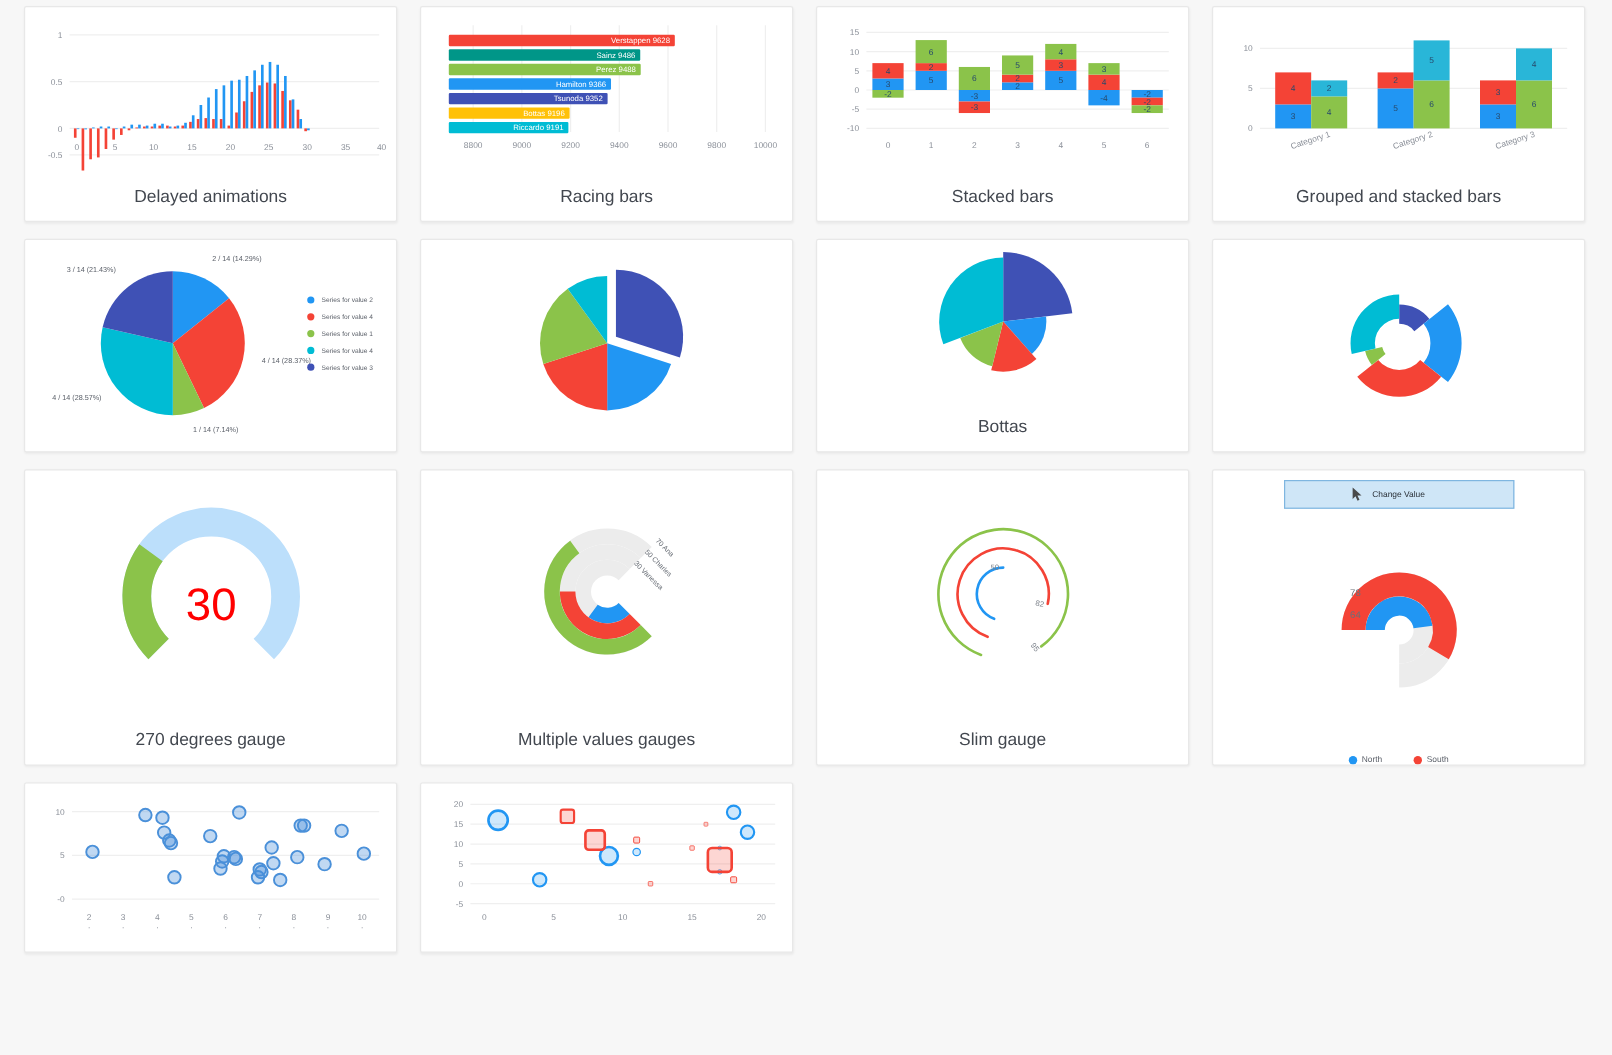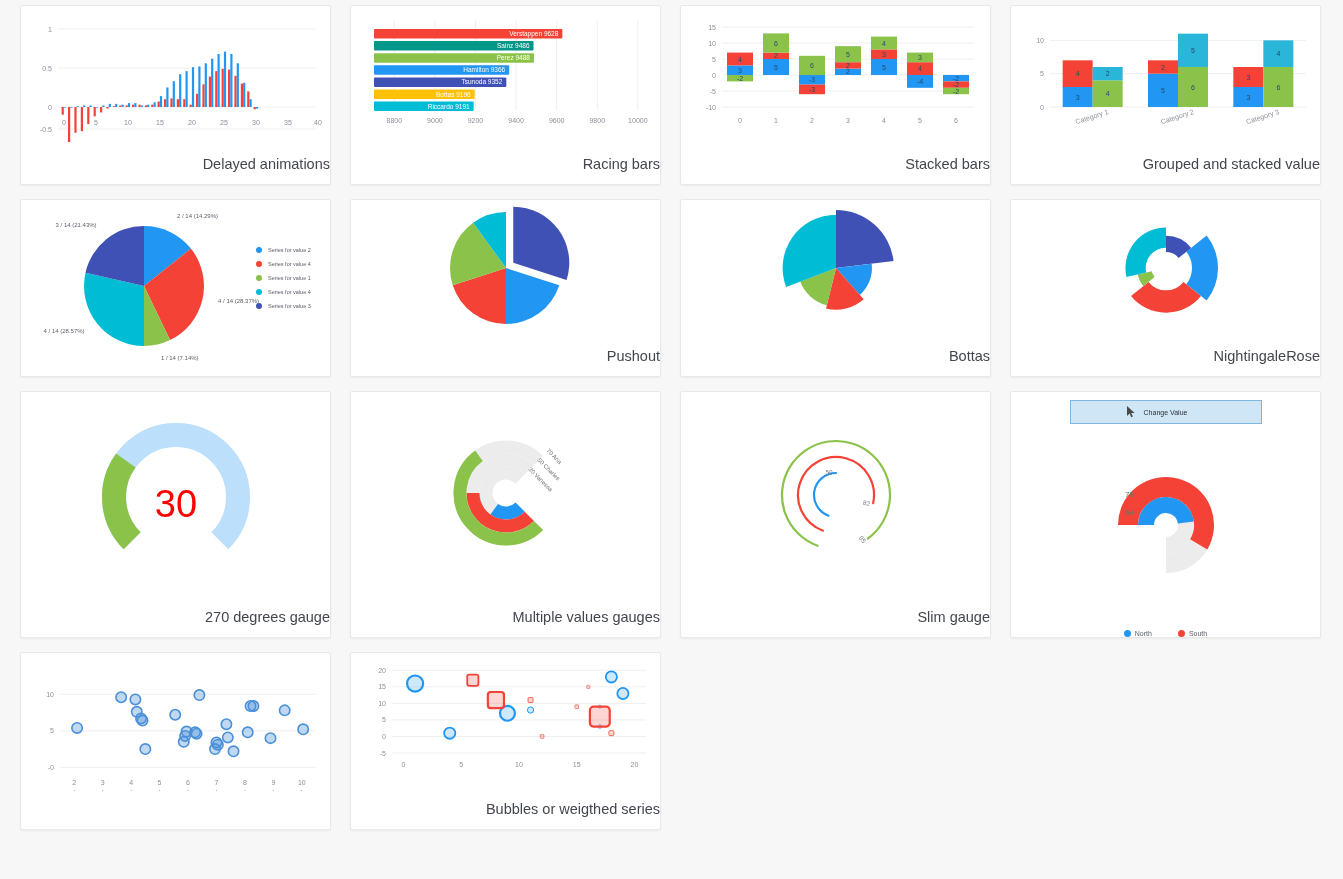--- a/index.html
+++ b/index.html
@@ -12,21 +12,21 @@
     column-gap:19px;row-gap:14px;padding:5px 11px 0 20px;box-sizing:border-box;
   }
   .card{
     background:#ffffff;border:1px solid #e8e8e8;border-radius:2px;
     box-shadow:0 1px 2px rgba(0,0,0,.05);
     display:flex;flex-direction:column;align-items:center;
     justify-content:space-between;overflow:hidden;
   }
   .card .plot{width:100%;flex:1 1 auto;display:flex;align-items:center;justify-content:center;}
   .card .caption{
-    font-size:14.5px;color:#42474f;padding:8px 0 12px;text-align:right;width:100%;
+    font-size:14.5px;color:#42474f;padding:8px 0 12px;text-align:center;width:100%;
   }
   .r1 .card{height:178px;}
   .tall{height:245px !important;}
   svg{display:block;}
   .axis-text{font-size:7px;fill:#8a8f98;font-family:"Liberation Sans",sans-serif;}
   .bar-label{font-size:7px;fill:#27496b;font-family:"Liberation Sans",sans-serif;text-anchor:middle;}
   .race-label{font-size:6.5px;fill:#ffffff;font-family:"Liberation Sans",sans-serif;text-anchor:end;}
   .pie-label{font-size:6px;fill:#5a5f68;font-family:"Liberation Sans",sans-serif;}
   .leg-label{font-size:5.5px;fill:#5a5f68;font-family:"Liberation Sans",sans-serif;}
   .gauge-val{font-size:38px;fill:#ff0000;font-family:"Liberation Sans",sans-serif;text-anchor:middle;}
@@ -297,21 +297,21 @@
               <rect x="247.33333333333331" y="33.33333333333334" width="30" height="26.666666666666657" fill="#29b6d8"></rect>
               <text x="262.3333333333333" y="49.16666666666667" class="bar-label">4</text>
             </g>
         <g id="gs-xticks">
               <text x="76.66666666666666" y="112" class="axis-text" text-anchor="middle" transform="rotate(-18 76.66666666666666 112)">Category 1</text>
               <text x="162" y="112" class="axis-text" text-anchor="middle" transform="rotate(-18 162 112)">Category 2</text>
               <text x="247.33333333333331" y="112" class="axis-text" text-anchor="middle" transform="rotate(-18 247.33333333333331 112)">Category 3</text>
             </g>
       </svg>
     </div>
-    <div class="caption">Grouped and stacked value</div>
+    <div class="caption">Grouped and stacked bars</div>
   </div>
   </div>
 
   <div class="card">
     <div class="plot">
       <svg width="300" height="168" viewBox="0 0 300 168">
         <g id="pie-slices">
             <path d="M 118 82 L 118 22 A 60 60 0 0 1 164.9098889480818 44.59061188847598 Z" fill="#2196f3"></path>
             <path d="M 118 82 L 164.9098889480818 44.59061188847598 A 60 60 0 0 1 144.0330243470535 136.05813207414513 Z" fill="#f44336"></path>
             <path d="M 118 82 L 144.0330243470535 136.05813207414513 A 60 60 0 0 1 118 142 Z" fill="#8bc34a"></path>
@@ -346,21 +346,20 @@
       <svg width="300" height="140" viewBox="0 0 300 140">
           <g id="pushout-slices">
             <path d="M 150 68 L 150 12 A 56 56 0 0 1 203.2591649125286 85.30495168499705 Z" fill="#3f51b5" transform="translate(7.281152949374527 -5.2900672706322585)"></path>
             <path d="M 150 68 L 203.2591649125286 85.30495168499705 A 56 56 0 0 1 150 124 Z" fill="#2196f3"></path>
             <path d="M 150 68 L 150 124 A 56 56 0 0 1 96.7408350874714 85.30495168499706 Z" fill="#f44336"></path>
             <path d="M 150 68 L 96.7408350874714 85.30495168499706 A 56 56 0 0 1 117.08402587162149 22.69504831500295 Z" fill="#8bc34a"></path>
             <path d="M 150 68 L 117.08402587162149 22.69504831500295 A 56 56 0 0 1 150 12 Z" fill="#00bcd4"></path>
           </g>
         </svg>
     </div>
-    <div class="caption">Pushout</div>
   </div>
 
 
   <div class="card">
     <div class="plot">
       <svg width="300" height="140" viewBox="0 0 300 140">
           <g id="custom-slices">
             <path d="M 150 68 L 150 10 A 58 58 0 0 1 207.57711469768714 61.00887254519127 Z" fill="#3f51b5"></path>
             <path d="M 150 68 L 185.69781111256603 63.665500978018585 A 35.96 35.96 0 0 1 173.845890790339 94.9164465042328 Z" fill="#2196f3"></path>
             <path d="M 150 68 L 177.69200220813562 99.25780884362518 A 41.76 41.76 0 0 1 140.0061778593516 108.54653029571193 Z" fill="#f44336"></path>
@@ -377,21 +376,20 @@
       <svg width="300" height="140" viewBox="0 0 300 140">
           <g id="rose-slices">
             <path d="M 150 35.76 A 32.24 32.24 0 0 1 175.2062469947693 47.89868878807442 L 162.60312349738464 57.94934439403721 A 16.12 16.12 0 0 0 150 51.879999999999995 Z" fill="#3f51b5"></path>
             <path d="M 190.65523708833754 35.57853030334585 A 52 52 0 0 1 190.65523708833757 100.42146969665413 L 170.32761854416879 84.21073484832706 A 26 26 0 0 0 170.32761854416879 51.78926515167292 Z" fill="#2196f3"></path>
             <path d="M 184.9635038959703 95.88246393912256 A 44.72 44.72 0 0 1 115.03649610402974 95.8824639391226 L 132.51824805201485 81.9412319695613 A 22.36 22.36 0 0 0 167.48175194798515 81.94123196956127 Z" fill="#f44336"></path>
             <path d="M 127.23306723053099 86.15602303012635 A 29.120000000000005 29.120000000000005 0 0 1 121.6100991972653 74.4798095968079 L 135.80504959863265 71.23990479840394 A 14.560000000000002 14.560000000000002 0 0 0 138.6165336152655 77.07801151506317 Z" fill="#8bc34a"></path>
             <path d="M 110.45692388190523 77.02544908126814 A 40.56 40.56 0 0 1 149.99999999999994 27.439999999999998 L 149.99999999999997 47.72 A 20.28 20.28 0 0 0 130.22846194095263 72.51272454063407 Z" fill="#00bcd4"></path>
           </g>
         </svg>
     </div>
-    <div class="caption">NightingaleRose</div>
   </div>
 
 
   <div class="card tall">
     <div class="plot">
       <svg width="300" height="190" viewBox="0 0 300 190">
         <g id="deg-gauge-g">
             <path d="M 106.15937956643405 138.84062043356596 A 62 62 0 1 1 193.840620433566 138.8406204335659" fill="none" stroke="#bcdffb" stroke-width="24" stroke-linecap="butt"></path>
             <path d="M 106.15937956643405 138.84062043356596 A 62 62 0 0 1 99.84094634875325 58.55731435786667" fill="none" stroke="#8bc34a" stroke-width="24" stroke-linecap="butt"></path>
           </g>
@@ -580,16 +578,15 @@
           </g>
           <g id="bu-xticks">
             <text x="47.54545454545455" y="114" class="axis-text" text-anchor="middle">0</text>
             <text x="105.27272727272727" y="114" class="axis-text" text-anchor="middle">5</text>
             <text x="163" y="114" class="axis-text" text-anchor="middle">10</text>
             <text x="220.72727272727272" y="114" class="axis-text" text-anchor="middle">15</text>
             <text x="278.4545454545455" y="114" class="axis-text" text-anchor="middle">20</text>
           </g>
       </svg>
     </div>
-    <div class="caption">Bubbles or weigthed series</div>
   </div>
 
 </div>
 
 </body></html>

